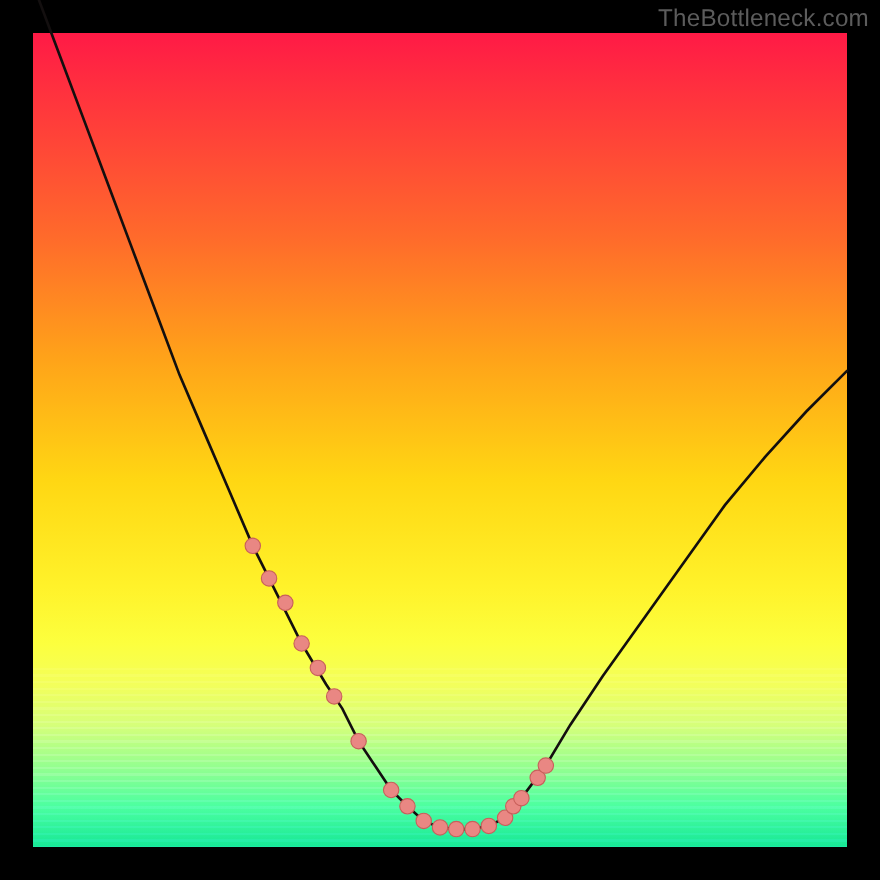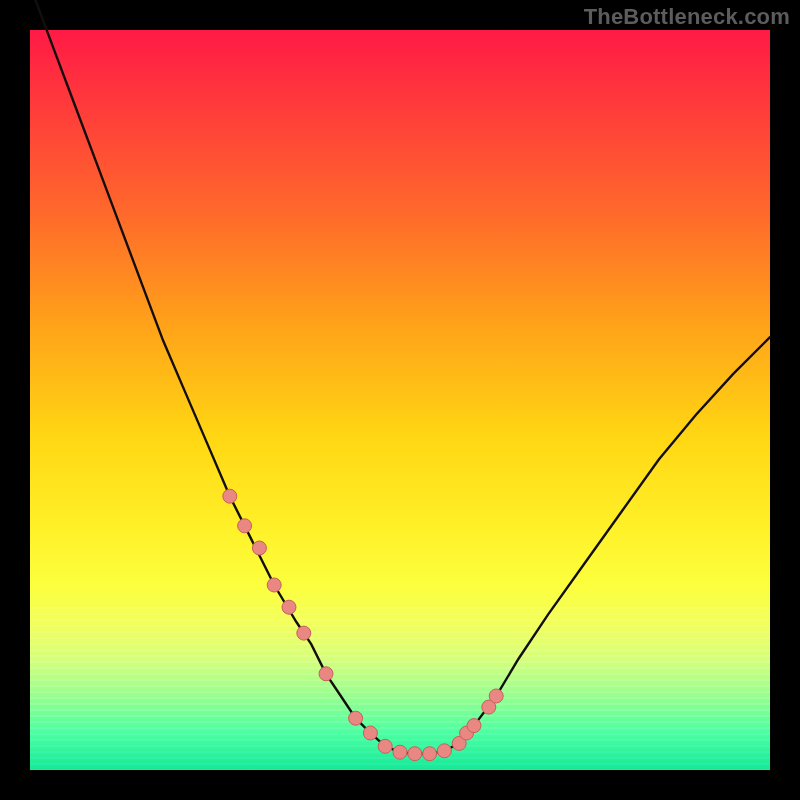--- a/index.html
+++ b/index.html
@@ -16,21 +16,21 @@
     width: 800px;
     height: 800px;
     background: #000;
   }
   .watermark {
     position: absolute;
     top: 4px;
     right: 10px;
     color: #5c5c5c;
     font-size: 22px;
-    font-weight: 700;
+    font-weight: 400;
     letter-spacing: 0.2px;
     z-index: 10;
   }
   .plot {
     position: absolute;
     left: 30px;
     top: 30px;
     width: 740px;
     height: 740px;
     background: linear-gradient(

